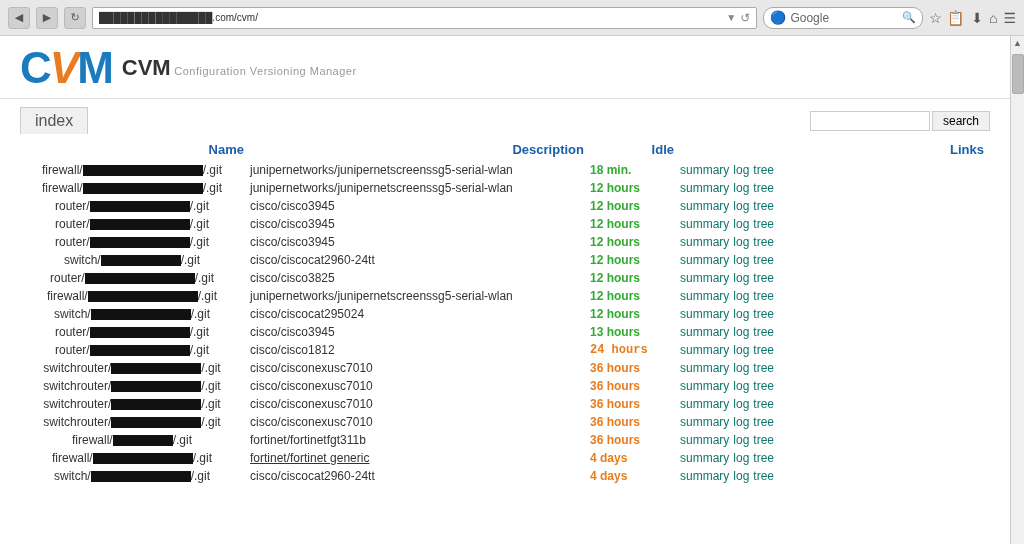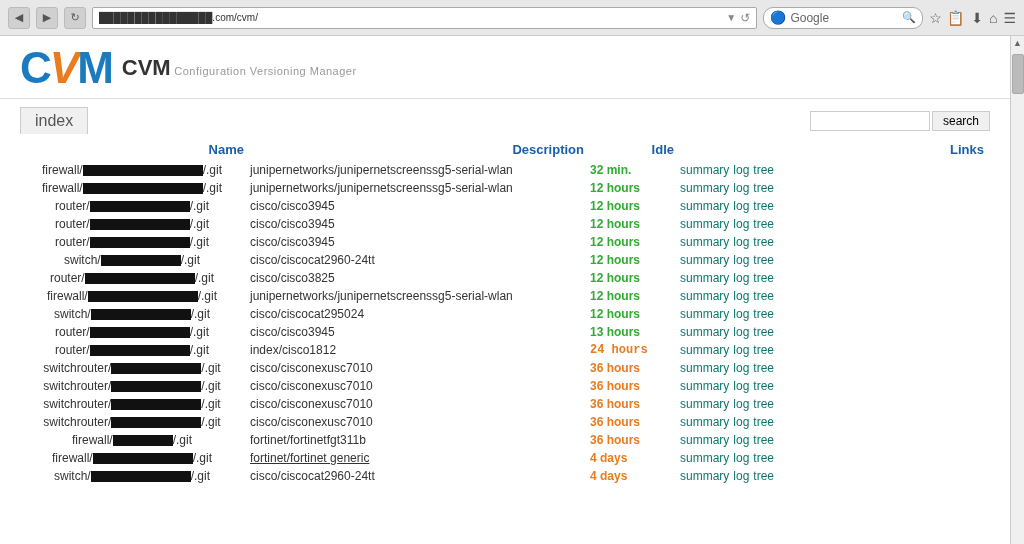--- a/index.html
+++ b/index.html
@@ -228,21 +228,21 @@
               </th>
               <th class="col-links">
                 <span>Links</span>
               </th>
             </tr>
           </thead>
           <tbody id="table-body">
           <tr>
                 <td class="col-name-cell"><span style="color:#333;font-size:12px;">firewall/</span><span style="display:inline-block;background:#111;height:11px;width:120px;vertical-align:middle;"></span><span style="color:#333;font-size:12px;">/.git</span></td>
                 <td class="col-desc-cell" style="font-size: 12px;">junipernetworks/junipernetscreenssg5-serial-wlan</td>
-                <td class="idle-green" style="font-size: 12px;">32 min.</td>
+                <td class="idle-green" style="font-size: 12px;">18 min.</td>
                 <td class="col-links-cell"><a href="#">summary</a><a href="#">log</a><a href="#">tree</a></td>
               </tr>
               <tr>
                 <td class="col-name-cell"><span style="color:#333;font-size:12px;">firewall/</span><span style="display:inline-block;background:#111;height:11px;width:120px;vertical-align:middle;"></span><span style="color:#333;font-size:12px;">/.git</span></td>
                 <td class="col-desc-cell" style="font-size: 12px;">junipernetworks/junipernetscreenssg5-serial-wlan</td>
                 <td class="idle-green" style="font-size: 12px;">12 hours</td>
                 <td class="col-links-cell"><a href="#">summary</a><a href="#">log</a><a href="#">tree</a></td>
               </tr>
               <tr>
                 <td class="col-name-cell"><span style="color:#333;font-size:12px;">router/</span><span style="display:inline-block;background:#111;height:11px;width:100px;vertical-align:middle;"></span><span style="color:#333;font-size:12px;">/.git</span></td>
@@ -287,21 +287,21 @@
                 <td class="col-links-cell"><a href="#">summary</a><a href="#">log</a><a href="#">tree</a></td>
               </tr>
               <tr>
                 <td class="col-name-cell"><span style="color:#333;font-size:12px;">router/</span><span style="display:inline-block;background:#111;height:11px;width:100px;vertical-align:middle;"></span><span style="color:#333;font-size:12px;">/.git</span></td>
                 <td class="col-desc-cell" style="font-size: 12px;">cisco/cisco3945</td>
                 <td class="idle-green" style="font-size: 12px;">13 hours</td>
                 <td class="col-links-cell"><a href="#">summary</a><a href="#">log</a><a href="#">tree</a></td>
               </tr>
               <tr>
                 <td class="col-name-cell"><span style="color:#333;font-size:12px;">router/</span><span style="display:inline-block;background:#111;height:11px;width:100px;vertical-align:middle;"></span><span style="color:#333;font-size:12px;">/.git</span></td>
-                <td class="col-desc-cell" style="font-size: 12px;">index/cisco1812</td>
+                <td class="col-desc-cell" style="font-size: 12px;">cisco/cisco1812</td>
                 <td class="idle-orange" style="font-size: 12px; font-family: Liberation Mono, monospace;">24 hours</td>
                 <td class="col-links-cell"><a href="#">summary</a><a href="#">log</a><a href="#">tree</a></td>
               </tr>
               <tr>
                 <td class="col-name-cell"><span style="color:#333;font-size:12px;">switchrouter/</span><span style="display:inline-block;background:#111;height:11px;width:90px;vertical-align:middle;"></span><span style="color:#333;font-size:12px;">/.git</span></td>
                 <td class="col-desc-cell" style="font-size: 12px;">cisco/cisconexusc7010</td>
                 <td class="idle-orange" style="font-size: 12px;">36 hours</td>
                 <td class="col-links-cell"><a href="#">summary</a><a href="#">log</a><a href="#">tree</a></td>
               </tr>
               <tr>

